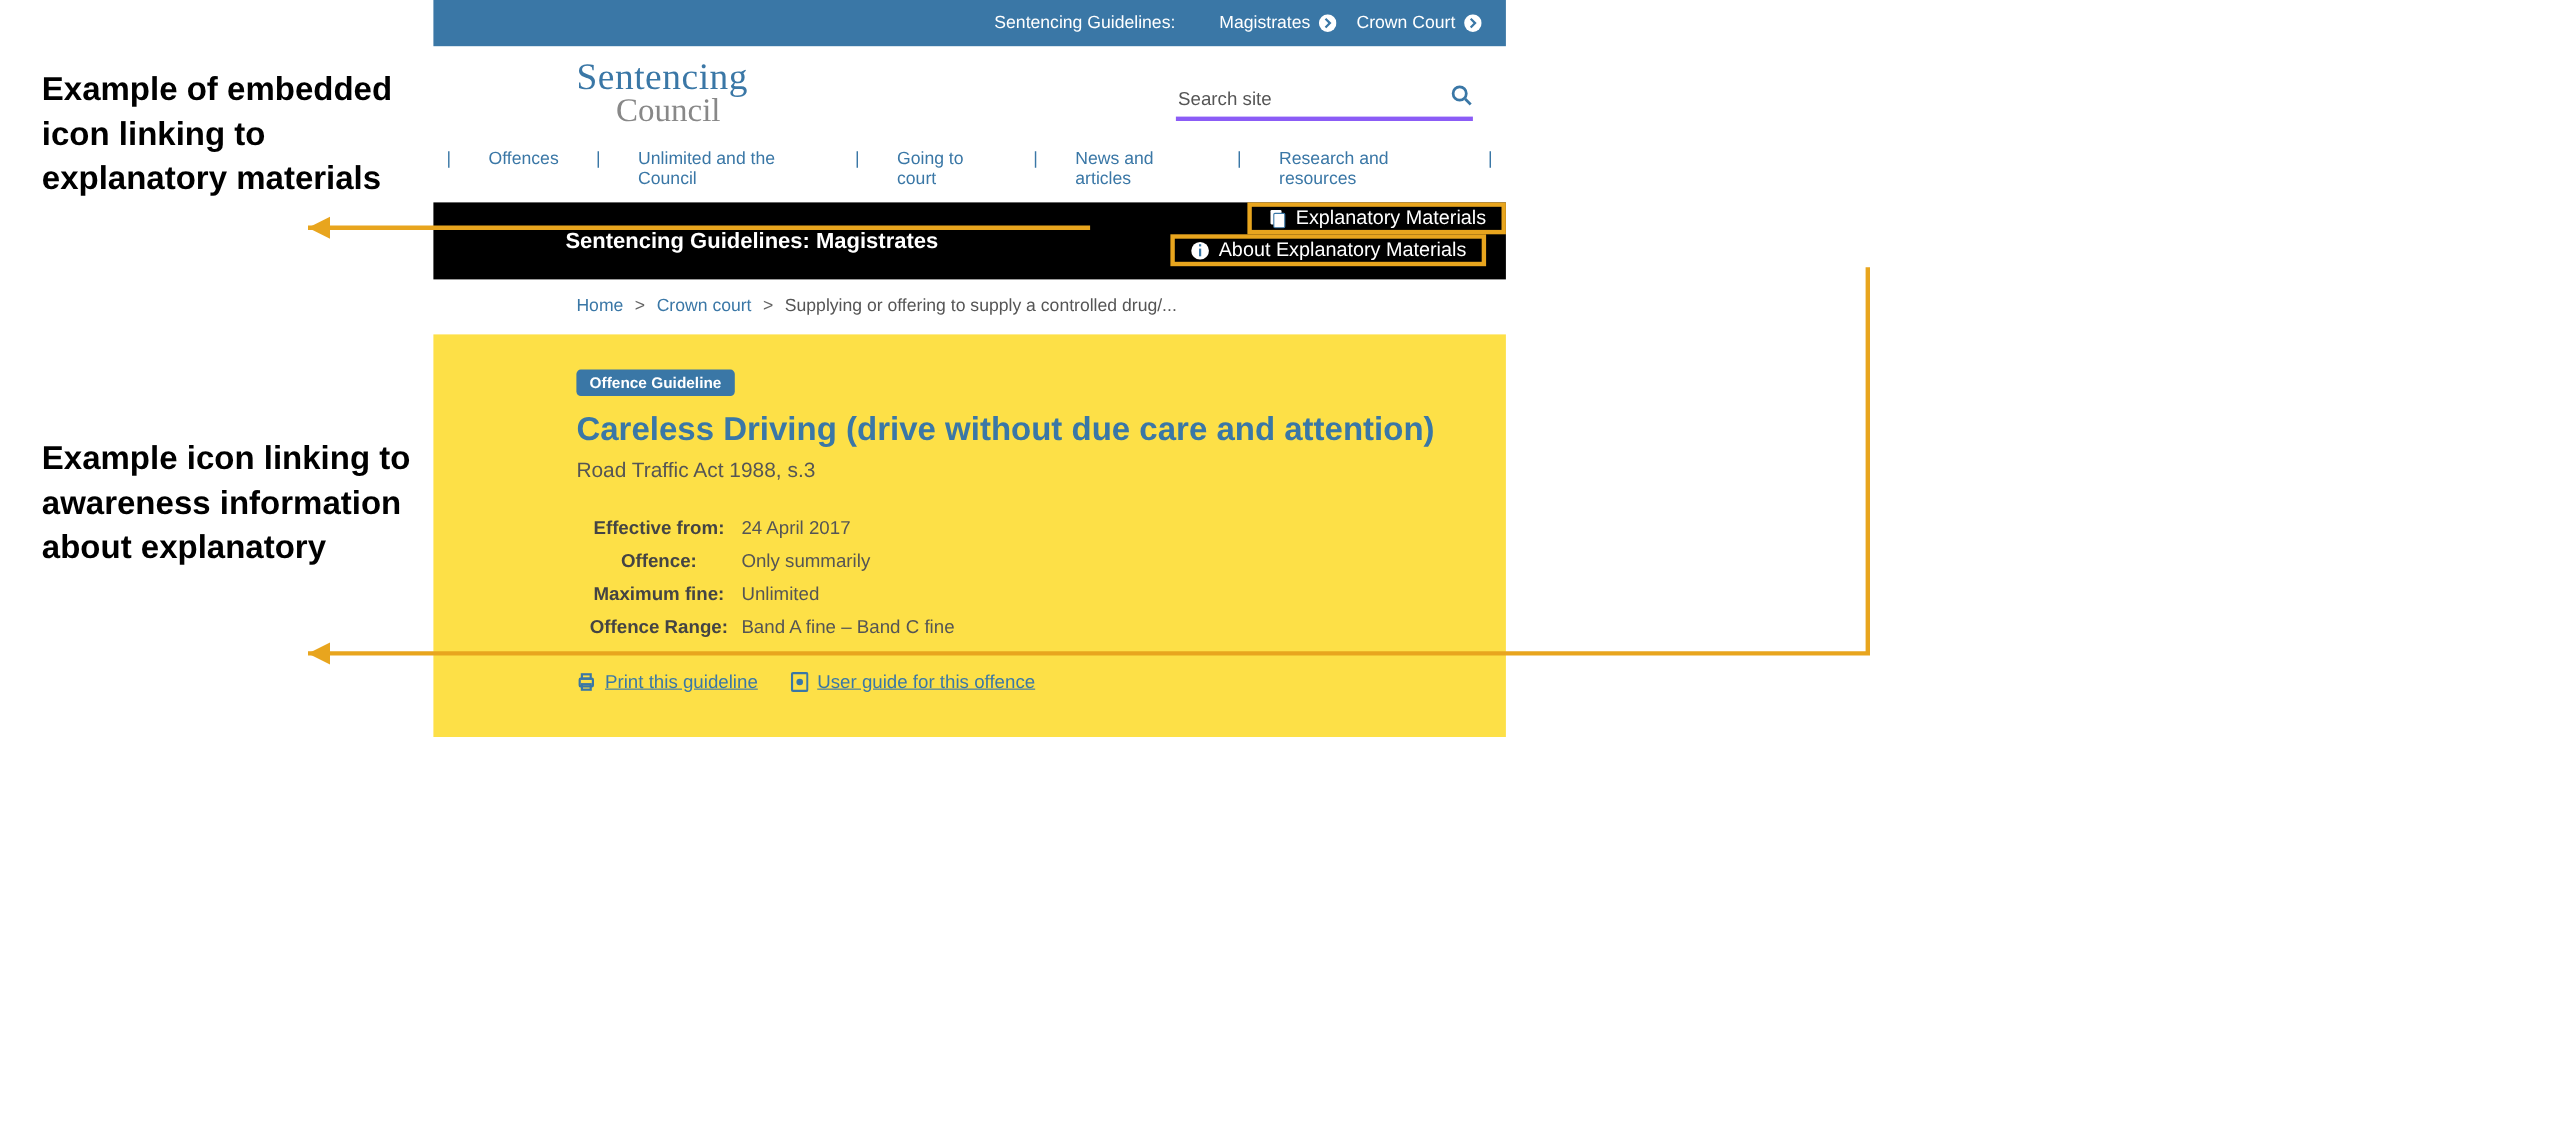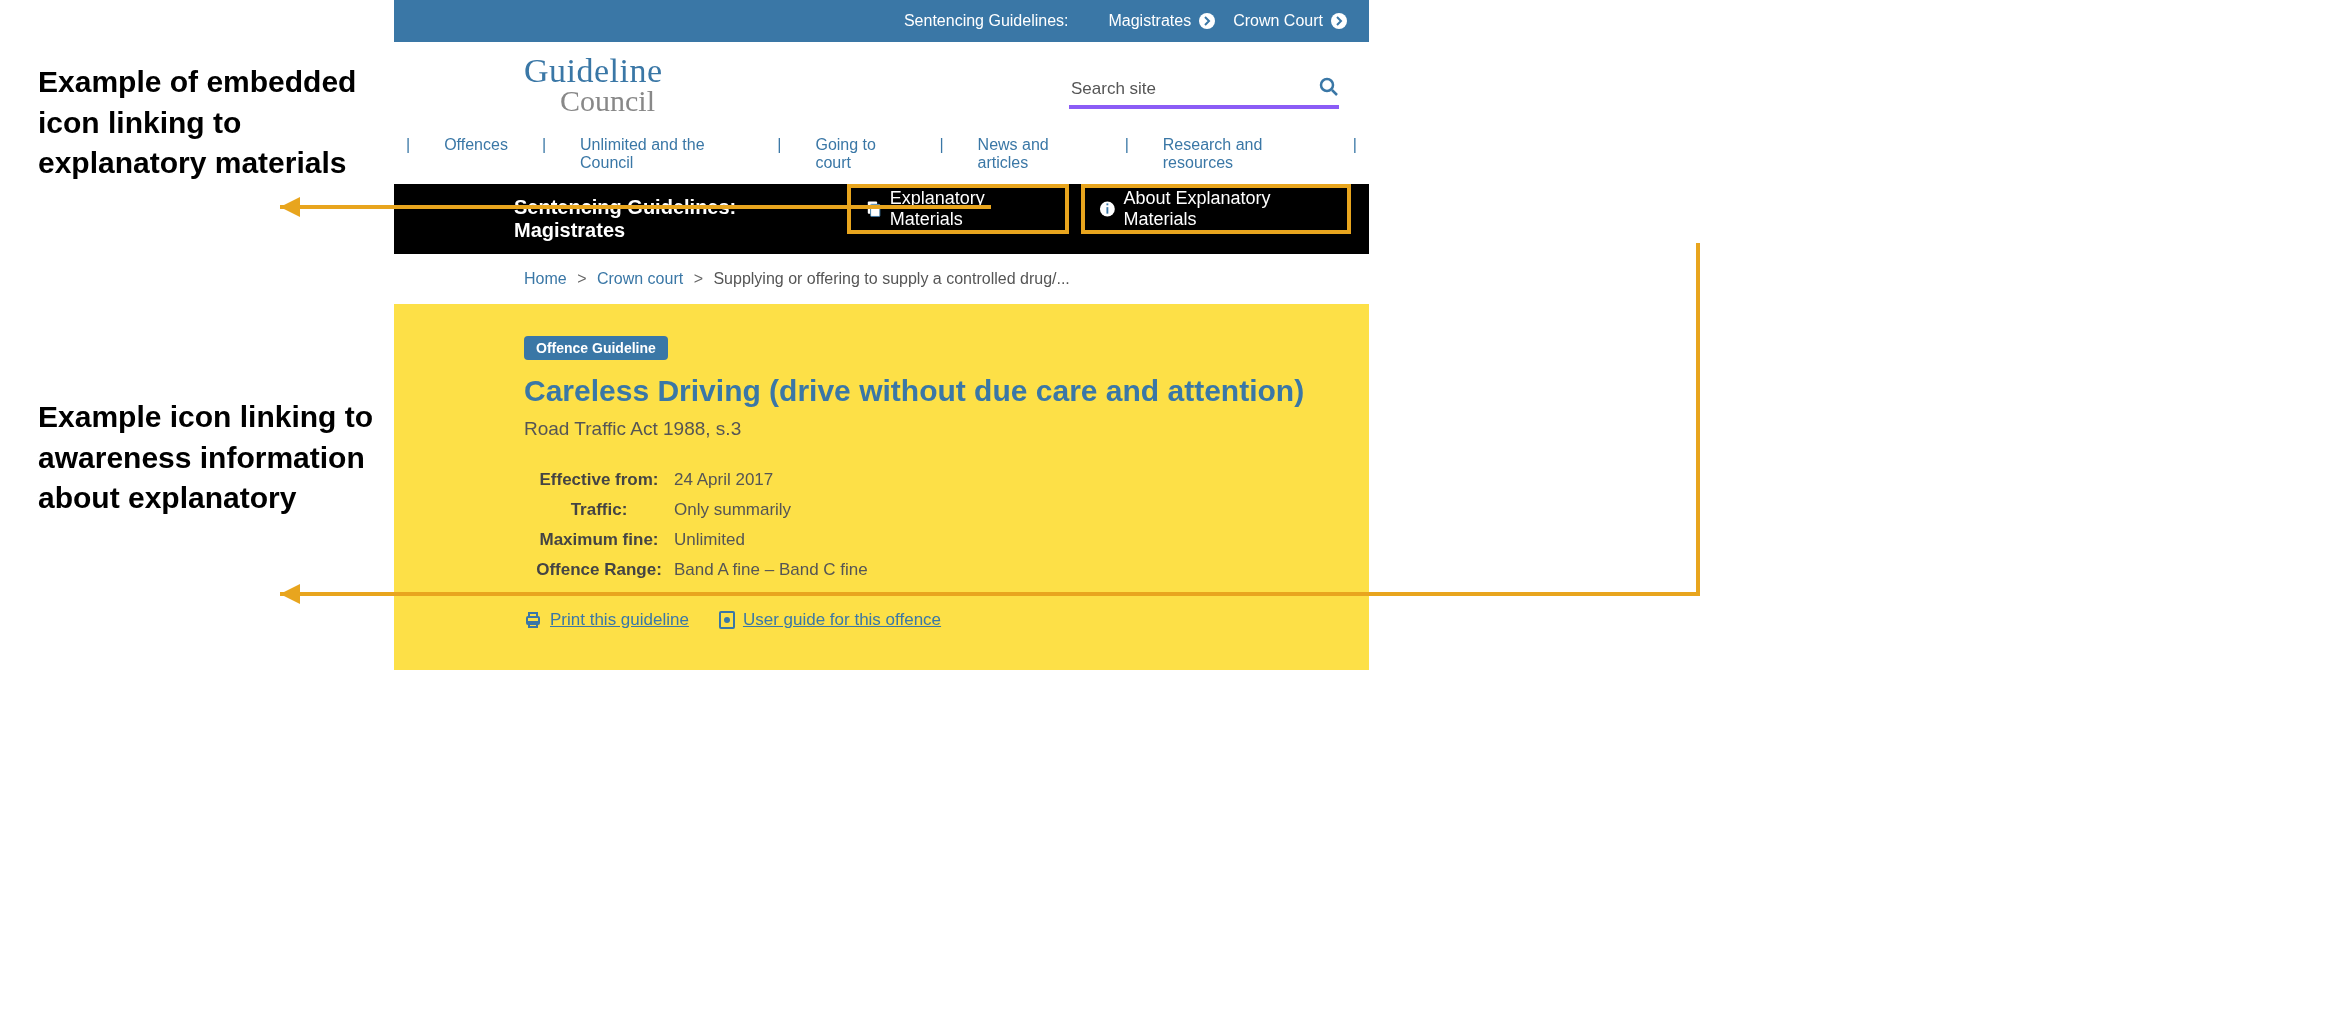--- a/index.html
+++ b/index.html
@@ -20,21 +20,21 @@
   .logo-bot{font-family:Georgia,"Times New Roman",serif;font-size:30px;color:#888;margin-left:36px;margin-top:-2px;}
   .search{display:flex;align-items:center;border-bottom:4px solid #8b5cf6;width:270px;padding:4px 0;margin-top:19px;}
   .search input{flex:1;border:none;font-size:17px;color:#555;outline:none;background:transparent;}
   .search input::placeholder{color:#555;}
   .search .mag{color:#3a77a6;}
   .nav{padding:10px 0 12px;display:flex;justify-content:center;gap:0;font-size:16px;color:#3a77a6;}
   .nav .sep{color:#3a77a6;padding:0 12px;}
   .nav .item{padding:0 22px;cursor:pointer;}
   .bluebar{background:#000000;color:#fff;height:70px;display:flex;align-items:center;justify-content:space-between;padding:0 0 0 120px;font-size:18px;}
   .bluebar-title{font-weight:700;font-size:20px;}
-  .bluebar-right{display:flex;height:100%;align-items:flex-start;}
+  .bluebar-right{display:flex;height:100%;align-items:flex-end;flex-direction:column;}
   .callout-wrap{display:flex;align-items:center;border:4px solid #e8a51e;padding:0 14px;margin-left:12px;cursor:pointer;}
   .callout-wrap svg{margin-right:8px;}
   .breadcrumb{padding:16px 30px 16px 130px;font-size:16px;color:#3a77a6;}
   .breadcrumb .sep{color:#666;padding:0 6px;}
   .breadcrumb .cur{color:#555;}
   .content{background:#fde047;padding:32px 30px 40px 130px;}
   .pill{display:inline-block;background:#3a77a6;color:#fff;font-size:14px;font-weight:700;border-radius:4px;padding:4px 12px;margin-bottom:14px;}
   .title{color:#3a77a6;font-weight:700;font-size:30px;margin:0 0 10px;}
   .act{color:#555;font-size:19px;margin-bottom:30px;}
   .kv{font-size:17px;color:#555;margin-bottom:10px;display:flex;}
@@ -69,21 +69,21 @@
         <span>Crown Court</span>
         <svg width="16" height="16">
             <circle cx="8" cy="8" r="8" fill="#fff"></circle>
             <path d="M6 4l4 4-4 4" stroke="#3a77a6" stroke-width="2" fill="none"></path>
           </svg>
       </span>
     </div>
 
     <div class="headerrow">
       <div class="logo">
-        <span class="logo-top">Guideline</span>
+        <span class="logo-top">Sentencing</span>
         <span class="logo-bot">Council</span>
       </div>
       <div class="search">
         <input placeholder="Search site" style="">
         <span class="mag">
           <svg width="20" height="20" viewBox="0 0 20 20">
               <circle cx="8" cy="8" r="6" stroke="#3a77a6" stroke-width="2.5" fill="none"></circle>
               <line x1="13" y1="13" x2="18" y2="18" stroke="#3a77a6" stroke-width="2.5"></line>
             </svg>
         </span>
@@ -136,21 +136,21 @@
     <div class="content">
       <span class="pill">Offence Guideline</span>
       <h1 class="title">Careless Driving (drive without due care and attention)</h1>
       <div class="act">Road Traffic Act 1988, s.3</div>
 
       <div class="kv">
         <span class="k">Effective from:</span>
         <span>24 April 2017</span>
       </div>
       <div class="kv">
-        <span class="k">Traffic:</span>
+        <span class="k">Offence:</span>
         <span>Only summarily</span>
       </div>
       <div class="kv">
         <span class="k">Maximum fine:</span>
         <span>Unlimited</span>
       </div>
       <div class="kv">
         <span class="k">Offence Range:</span>
         <span>Band A fine – Band C fine</span>
       </div>

